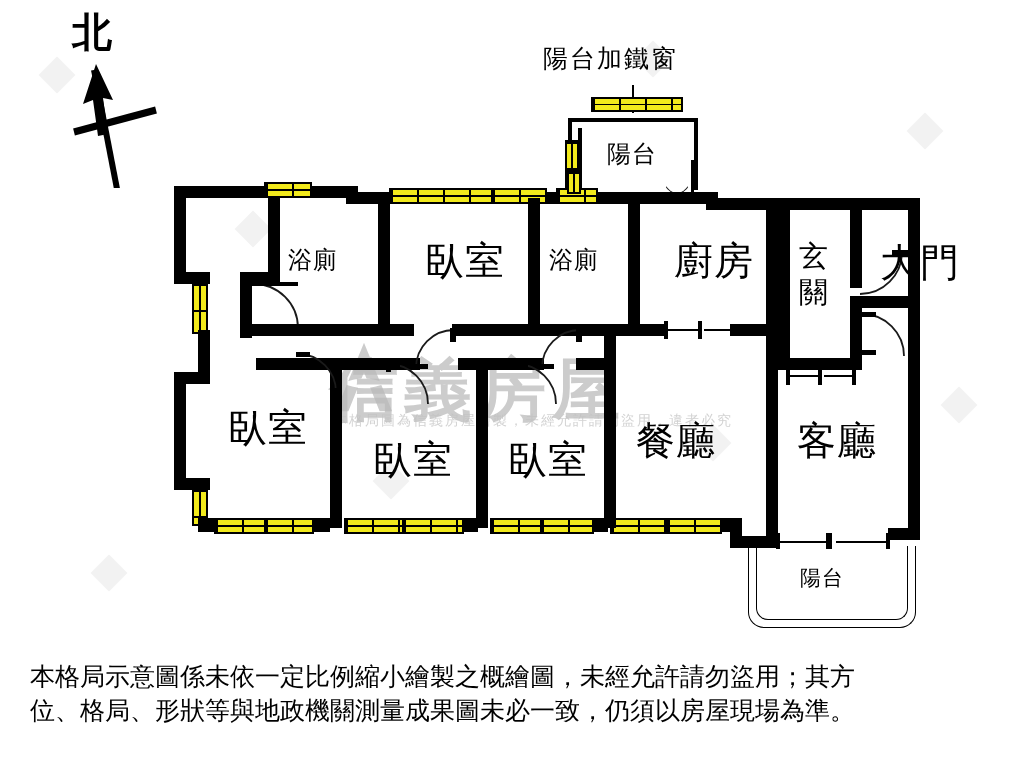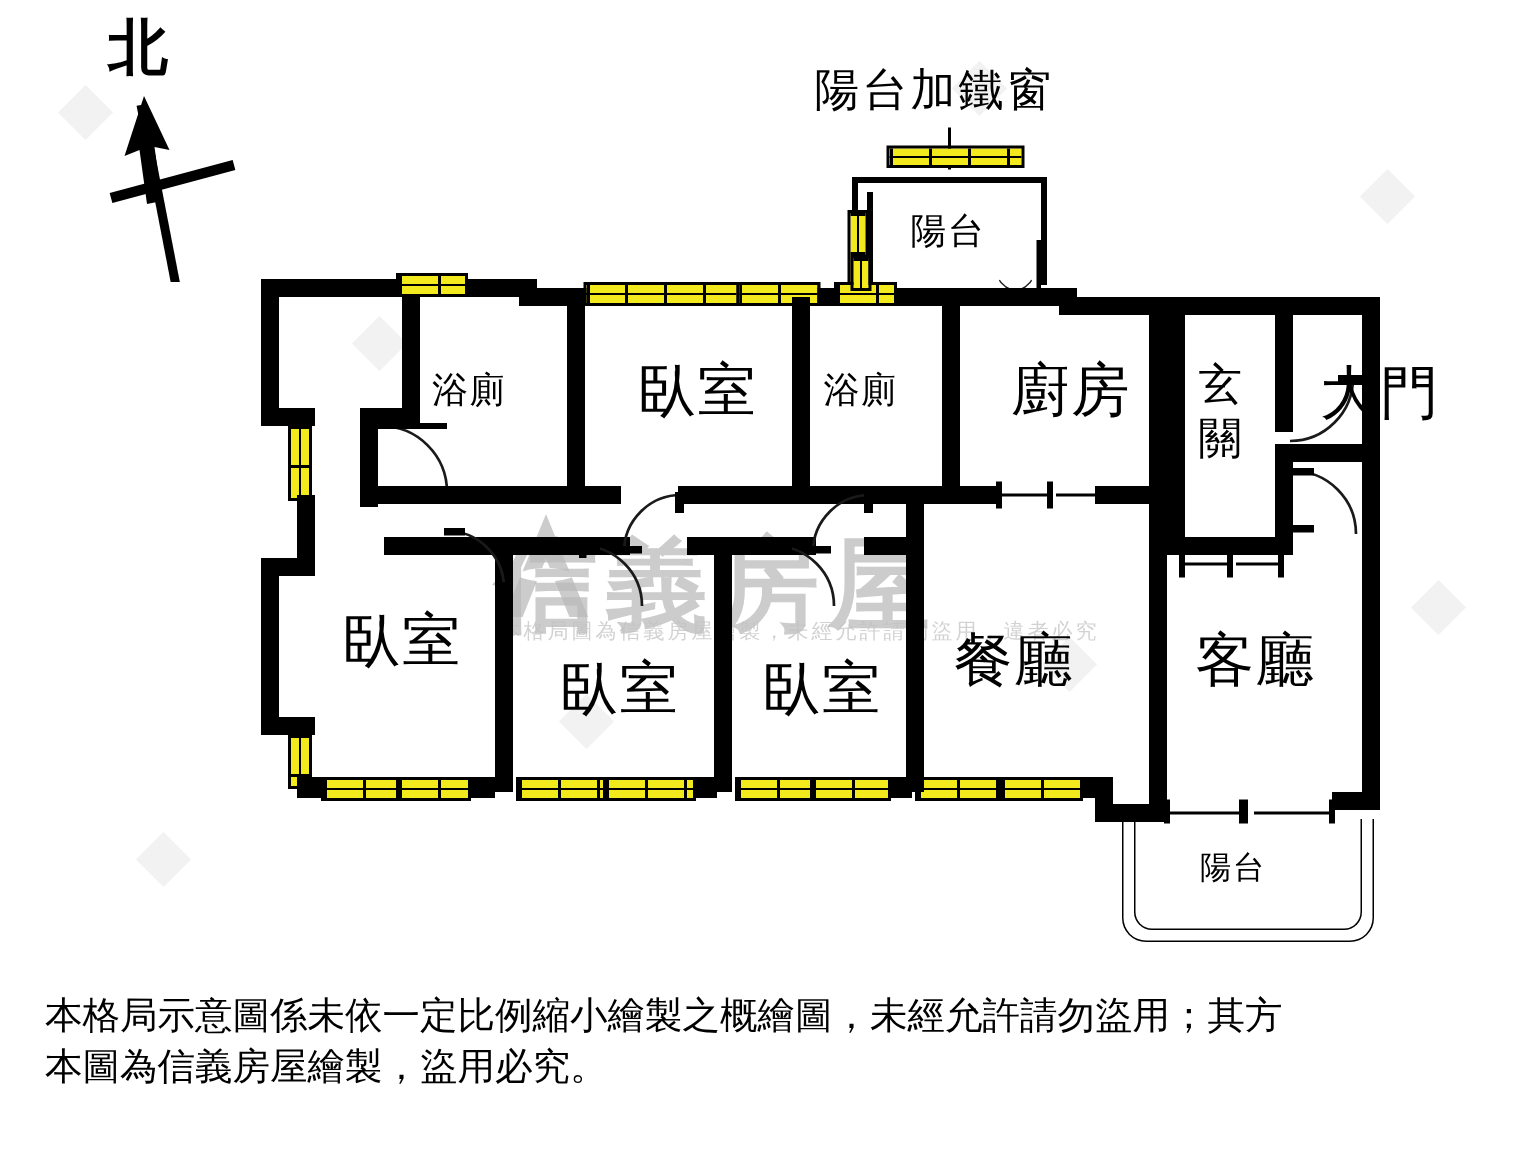--- a/index.html
+++ b/index.html
@@ -43,21 +43,21 @@
   #wm-logo{left:325px;top:338px;width:78px;height:78px;}
   #wm-sub{left:333px;top:412px;font-size:14px;letter-spacing:2px;color:#c2c2c2;}
   .wm-diamond{position:absolute;width:26px;height:26px;background:#f2f2f2;transform:rotate(45deg);}
 
   
   #footer{position:absolute;left:30px;top:660px;width:965px;font-size:25px;line-height:34px;color:#000;
           font-family:"DejaVu Serif","Liberation Serif",serif;letter-spacing:0px;}
   #footer div{white-space:nowrap;}
 
   
-  #callout-text{position:absolute;left:543px;top:46px;font-size:30px;letter-spacing:2px;text-align:center;}
+  #callout-text{position:absolute;left:543px;top:46px;font-size:25px;letter-spacing:2px;text-align:center;}
   #callout-line{position:absolute;left:632px;top:85px;width:2px;height:28px;background:#000;}
 </style>
 </head>
 <body>
 
 <div id="stage">
 
   <div class="wm-diamond" style="left:44px;top:62px;"></div>
   <div class="wm-diamond" style="left:240px;top:216px;"></div>
   <div class="wm-diamond" style="left:640px;top:46px;"></div>
@@ -274,16 +274,16 @@
 
   <div class="room-label big" style="left:880px;top:243px;">大門</div>
   <div class="room-label big" style="left:228px;top:408px;">臥室</div>
   <div class="room-label big" style="left:373px;top:440px;">臥室</div>
   <div class="room-label big" style="left:508px;top:440px;">臥室</div>
   <div class="room-label big" style="left:636px;top:421px;">餐廳</div>
   <div class="room-label big" style="left:797px;top:421px;">客廳</div>
 
   <div id="footer">
     <div>本格局示意圖係未依一定比例縮小繪製之概繪圖，未經允許請勿盜用；其方</div>
-    <div>本圖為信義房屋繪製，盜用必究。</div>
+    <div>位、格局、形狀等與地政機關測量成果圖未必一致，仍須以房屋現場為準。</div>
   </div>
 
 </div>
 
 </body></html>

